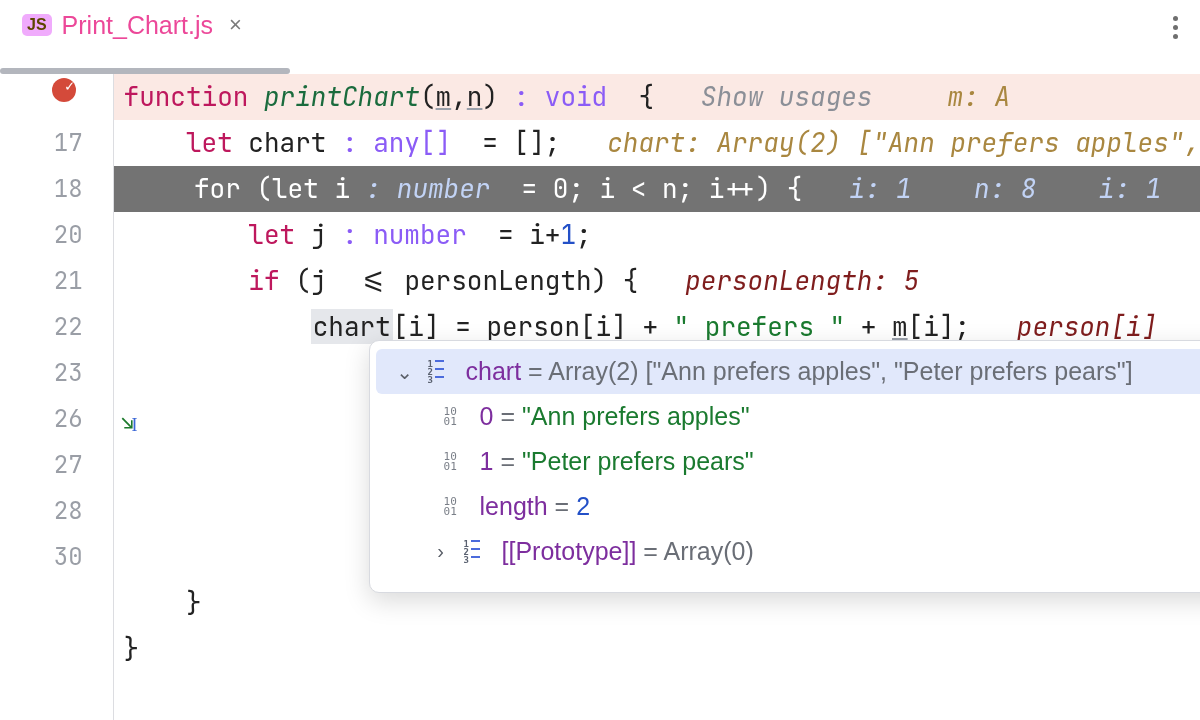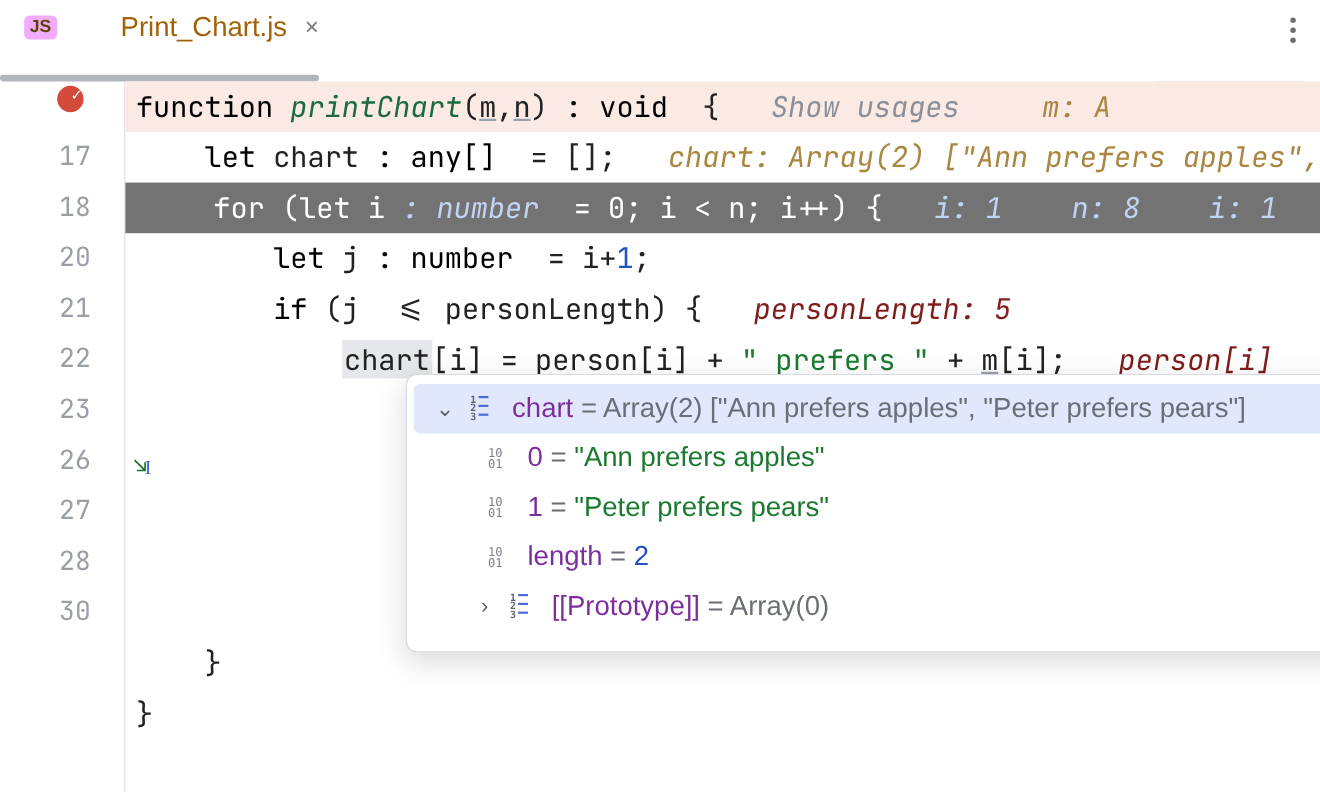--- a/index.html
+++ b/index.html
@@ -1,46 +1,46 @@
 <!DOCTYPE html>
 <html><head>
 <meta charset="utf-8">
 <style>
   * { box-sizing: border-box; margin: 0; padding: 0; }
   html, body { width: 1200px; height: 720px; font-family: "Segoe UI", Arial, sans-serif; background: #ffffff; overflow: hidden; }
   
   .tab-bar { height: 50px; display: flex; align-items: center; padding: 0 16px; position: relative; }
   .tab { display: flex; align-items: center; gap: 10px; padding: 6px 6px; }
   .js-badge { background: #f0abfc; color: #5b4500; font-weight: 700; font-size: 16px; padding: 2px 5px; border-radius: 5px; font-family: Arial, sans-serif; }
-  .tab-label { font-size: 25px; color: #a16207; margin-left: 48px; }
+  .tab-label { font-size: 25px; color: #ec4899; }
   .tab-close { font-size: 22px; color: #7a7a7a; padding: 4px 6px; cursor: pointer; }
   .kebab { position: absolute; right: 22px; top: 12px; font-size: 26px; color: #6f6f6f; letter-spacing: 0; line-height: 8px; cursor: pointer; }
   .kebab span { display: block; width: 5px; height: 5px; background: #6f6f6f; border-radius: 50%; margin: 4px 0; }
   .tab-underline { position:absolute; left:0; bottom:-24px; height:6px; width:290px; background:#b3b6bd; border-radius:3px; }
 
   .editor { position: relative; display: flex; height: calc(720px - 50px); font-family: "JetBrains Mono","Consolas","Menlo",monospace; font-size: 26px; margin-top:24px; }
   .gutter { width: 150px; text-align: right; color: #9a9ea6; padding-top: 0; position: relative; }
   .gutter .breakpoint { position:absolute; left:52px; top:4px; width:24px; height:24px; background:#d44a3a; border-radius:50%; }
   .gutter .breakpoint::after { content:"✓"; color:#fff; font-size:15px; position:absolute; top:-2px; right:2px; }
   .gutter-line { height: 46px; line-height: 46px; padding-right: 30px; font-size:24px; position:relative; }
 
   .code-area { flex: 1; position: relative; border-left: 1px solid #dcdde1; }
   .code-line { height: 46px; line-height: 46px; white-space: pre; padding-left: 10px; position:relative; }
   .code-line.fn-line { background: #fbe9e4; }
   .code-line.hl { background: #737373; color: #ffffff; padding-left: 18px; }
   .code-line.hl .hint { color:#c2d3f5; }
   .code-line.hl .kw, .code-line.hl .ident, .code-line.hl .punct, .code-line.hl .num { color:#ffffff; }
 
-  .kw { color: #000000; }
+  .kw { color: #be185d; }
   .fn-name { color: #1a6b3d; font-style: italic; }
   .ident { color: #222222; }
   .punct { color: #222222; }
   .num { color: #2350c7; }
   .hint { color: #8b8f97; font-style: italic; }
-  .hint-type { color:#000000; font-style: normal; }
+  .hint-type { color:#8b5cf6; font-style: normal; }
   .inline-val { color:#7f1d1d; font-style: italic; }
   .inline-val-em { color:#a98740; font-style: italic; text-align: right; }
   .param-under { text-decoration: underline; text-decoration-color:#9aa0aa; }
   .str { color:#1a7a2f; }
   .boxed { background:#e5e7eb; padding:0 2px; }
 
   .caret-marker { position:absolute; left:8px; top:6px; display:flex; align-items:flex-start; gap:0; }
   .caret-arrow { color:#1d7a2c; font-size:20px; font-weight:700; transform: translateY(-2px); }
   .caret-i { color:#3a66d6; font-size:18px; font-family: serif; margin-left:-2px; }
 

